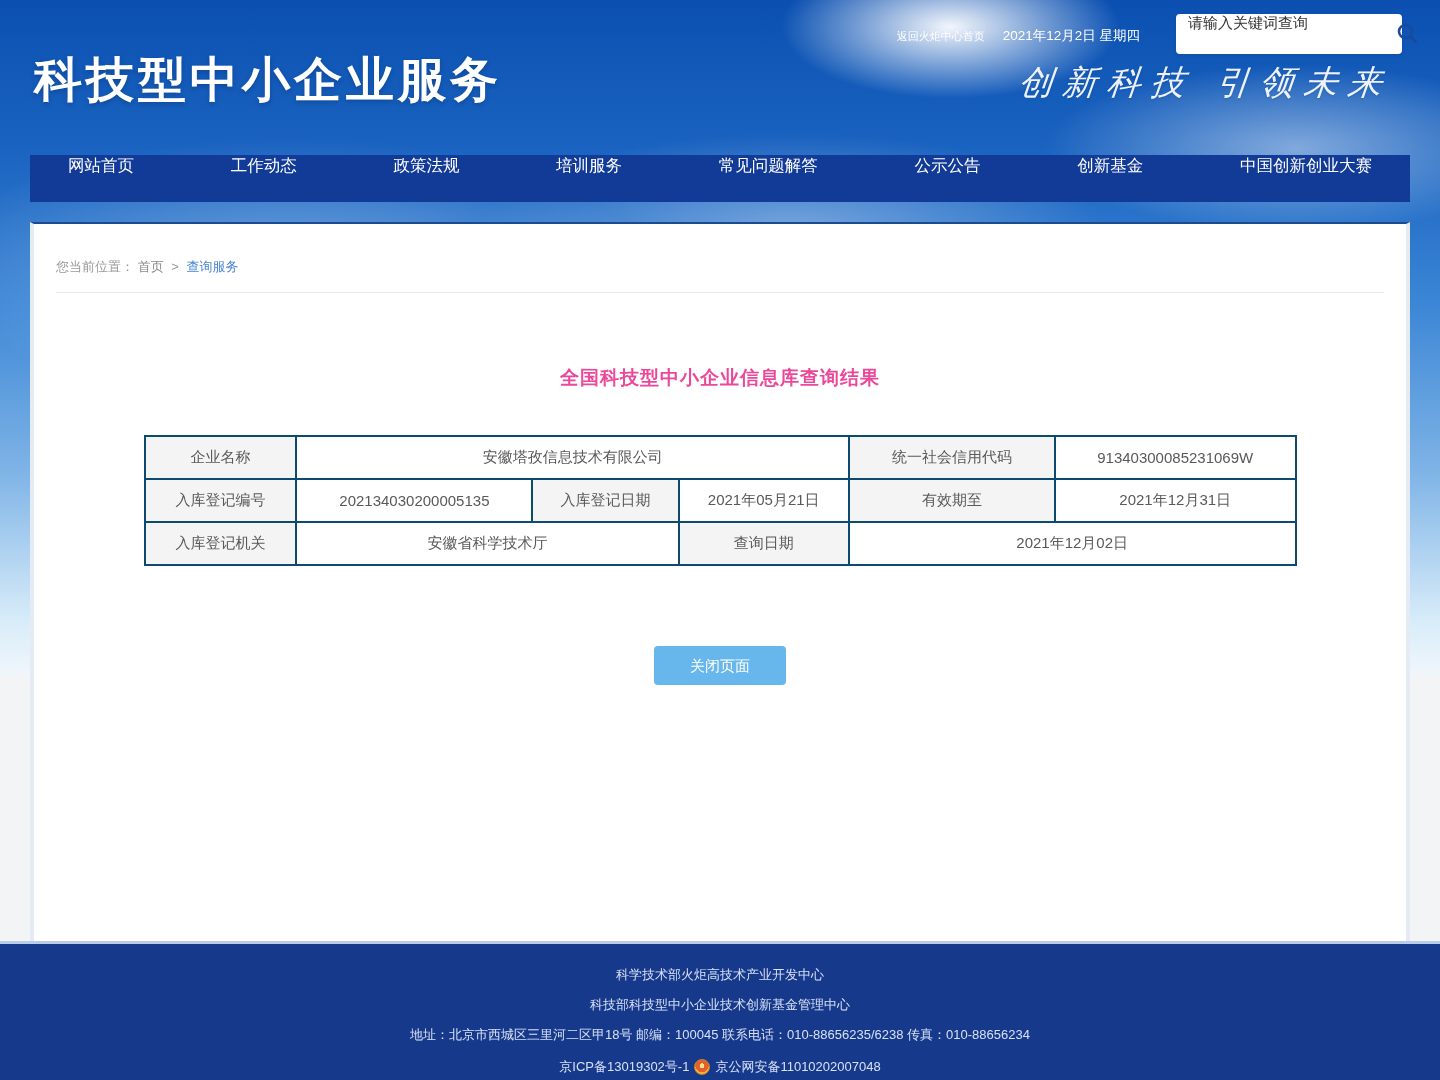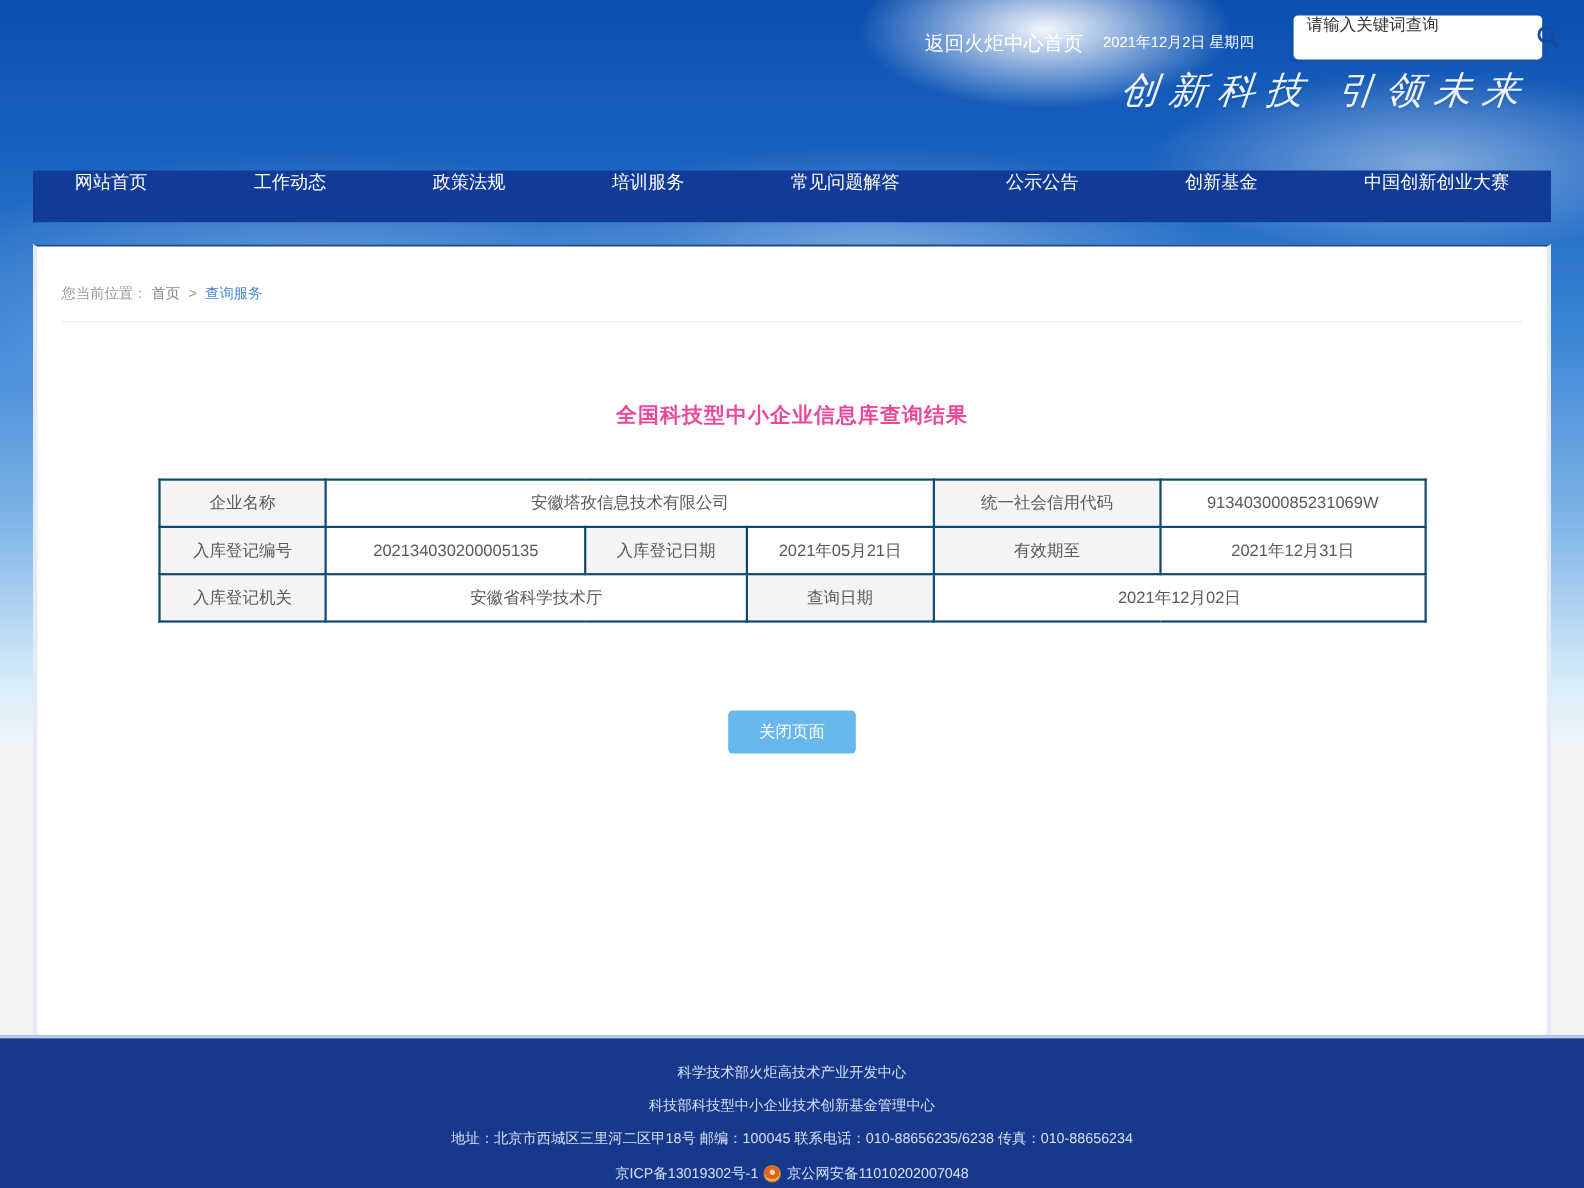--- a/index.html
+++ b/index.html
@@ -32,21 +32,21 @@
     text-shadow: 0 2px 4px rgba(10,50,110,0.45);
   }
   .slogan {
     position: absolute; right: 48px; top: 60px;
     font-family: "DejaVu Serif", serif;
     font-style: italic; font-size: 34px; color: rgba(255,255,255,0.92);
     letter-spacing: 10px; transform: skewX(-6deg);
     text-shadow: 0 1px 2px rgba(30,70,140,0.3);
   }
   .header-top { position: absolute; top: 27px; right: 300px; display: flex; gap: 18px; align-items: center; }
-  .back-link { color: #ffffff; font-size: 18px; text-decoration: none; cursor: pointer; }
+  .back-link { color: #ffffff; font-size: 11px; text-decoration: none; cursor: pointer; }
   .date-text { color: #ffffff; font-size: 13.5px; }
   .search-box {
     position: absolute; top: 14px; right: 38px; width: 226px; height: 40px;
     background: #ffffff; border-radius: 4px;
     display: flex; align-items: flex-start;
     box-shadow: 0 1px 3px rgba(20,60,120,0.25);
   }
   .search-box input {
     flex: 1; border: none; outline: none; background: transparent;
     padding: 0 8px 0 12px; font-size: 15px; color: #333;
@@ -99,21 +99,21 @@
   }
   .info-table td {
     border: 2px solid #0c4a6e; height: 43px;
     text-align: center; vertical-align: middle; padding: 0 6px;
   }
   .info-table td.lbl { background: #f4f4f4; }
   .info-table td.val { background: #ffffff; }
 
   .btn-row { margin-top: 80px; text-align: center; }
   .close-btn {
-    display: inline-block; width: 116px; height: 39px; line-height: 39px;
+    display: inline-block; width: 132px; height: 39px; line-height: 39px;
     background: #67b6ec; color: #ffffff; font-size: 15px;
     border: none; border-radius: 4px; cursor: pointer;
     font-family: "Liberation Sans", sans-serif;
   }
 
   
   .footer {
     position: absolute; bottom: 0; left: 0; width: 1440px; height: 139px;
     background: #17398c; border-top: 3px solid #b9cde8;
     color: #d6e0f5; font-size: 13px; text-align: center;
@@ -126,20 +126,21 @@
     background: radial-gradient(circle at 50% 40%, #ffe08a 0 22%, #e2612a 23% 60%, #f3b13c 61% 100%);
     border: 1px solid #c9882a;
   }
 </style>
 </head>
 <body>
 
 <div class="sky-bg"></div>
 
 <div class="header">
+  <div class="site-title">科技型中小企业服务</div>
   <div class="slogan">创新科技  引领未来</div>
   <div class="header-top">
     <a class="back-link">返回火炬中心首页</a>
     <span class="date-text">2021年12月2日 星期四</span>
   </div>
   <div class="search-box">
     <input type="text" placeholder="请输入关键词查询" style="">
     <button class="search-btn">
       <span>
         <svg width="24" height="24" viewBox="0 0 24 24" fill="none">

